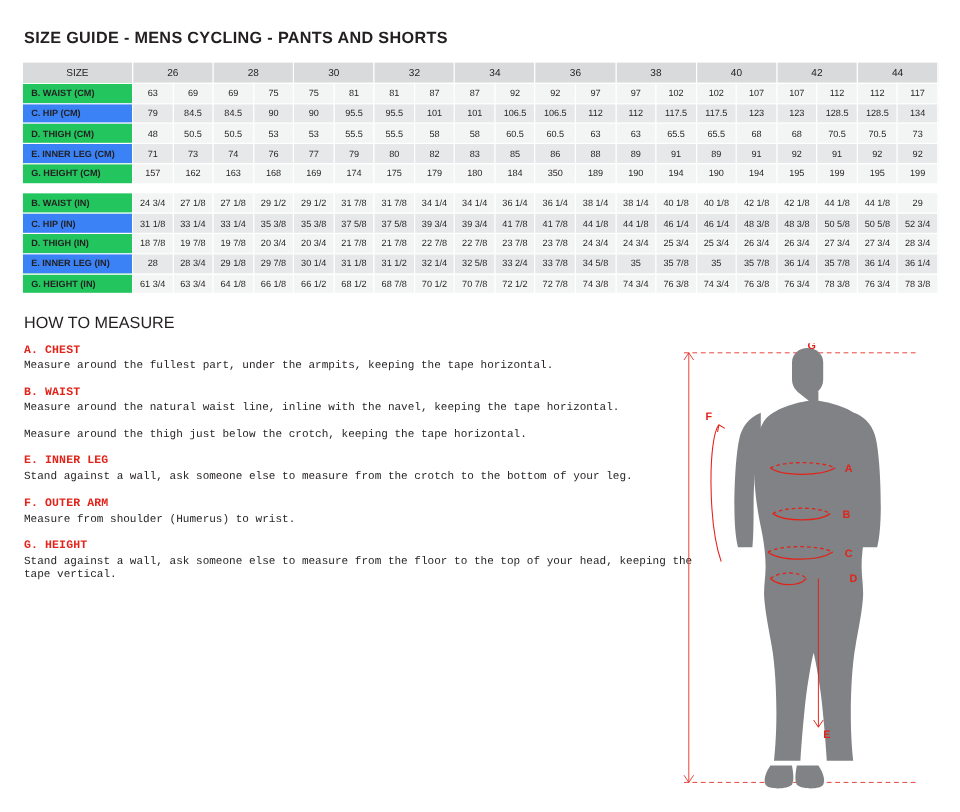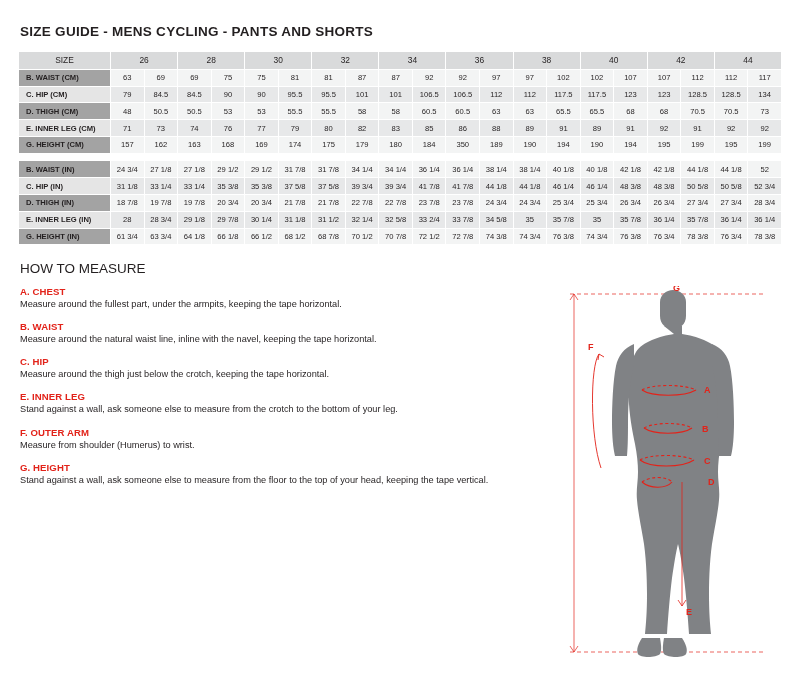--- a/index.html
+++ b/index.html
@@ -41,38 +41,38 @@
   table.size th.hdr {
     background: #d9dadb;
     font-weight: normal;
     font-size: 8.4px;
   }
   table.size th.hdr.lab {
     text-align: center;
     font-size: 8.4px;
   }
   table.size td.lab {
-    background: #a3a3a3;
+    background: #22c55e;
     text-align: left;
     padding-left: 7px;
     font-weight: bold;
     font-size: 7.6px;
   }
   table.size td.val { background: #f3f4f4; }
   table.size tr.alt td.val { background: #e7e8e9; }
-  table.size tr.alt td.lab { background: #e5e5e5; }
+  table.size tr.alt td.lab { background: #3b82f6; }
   .gap-row td { border: none; height: 7px; background: #ffffff; padding: 0; }
 
   
   .howto-title {
     font-size: 13.5px;
     font-weight: normal;
     margin: 16px 0 10px 2px;
   }
-  .measure-list { margin-left: 2px; width: 560px; }
+  .measure-list { margin-left: 2px; width: 560px; font-family: Liberation Mono, monospace; }
   .m-head {
     color: #e2231a;
     font-weight: bold;
     font-size: 9.6px;
     margin-bottom: 2px;
     letter-spacing: .01em;
   }
   .m-body {
     font-size: 9.2px;
     margin-bottom: 11px;
@@ -268,21 +268,21 @@
           <td class="val">36 1/4</td>
           <td class="val">36 1/4</td>
           <td class="val">38 1/4</td>
           <td class="val">38 1/4</td>
           <td class="val">40 1/8</td>
           <td class="val">40 1/8</td>
           <td class="val">42 1/8</td>
           <td class="val">42 1/8</td>
           <td class="val">44 1/8</td>
           <td class="val">44 1/8</td>
-          <td class="val">52</td>
+          <td class="val">29</td>
         </tr>
         <tr class="alt">
           <td class="lab">C. HIP (IN)</td>
           <td class="val">31 1/8</td>
           <td class="val">33 1/4</td>
           <td class="val">33 1/4</td>
           <td class="val">35 3/8</td>
           <td class="val">35 3/8</td>
           <td class="val">37 5/8</td>
           <td class="val">37 5/8</td>
@@ -371,21 +371,20 @@
         </tr>
       </tbody>
   </table>
 
   <div class="howto-title">HOW TO MEASURE</div>
   <div class="measure-list" id="measure-list">
       <div class="m-head">A. CHEST</div>
       <div class="m-body">Measure around the fullest part, under the armpits, keeping the tape horizontal.</div>
       <div class="m-head">B. WAIST</div>
       <div class="m-body">Measure around the natural waist line, inline with the navel, keeping the tape horizontal.</div>
-      <div class="m-head">C. HIP</div>
       <div class="m-body">Measure around the thigh just below the crotch, keeping the tape horizontal.</div>
       <div class="m-head">E. INNER LEG</div>
       <div class="m-body">Stand against a wall, ask someone else to measure from the crotch to the bottom of your leg.</div>
       <div class="m-head">F. OUTER ARM</div>
       <div class="m-body">Measure from shoulder (Humerus) to wrist.</div>
       <div class="m-head">G. HEIGHT</div>
       <div class="m-body">Stand against a wall, ask someone else to measure from the floor to the top of your head, keeping the tape vertical.</div>
     </div>
 
   <div class="figure">

